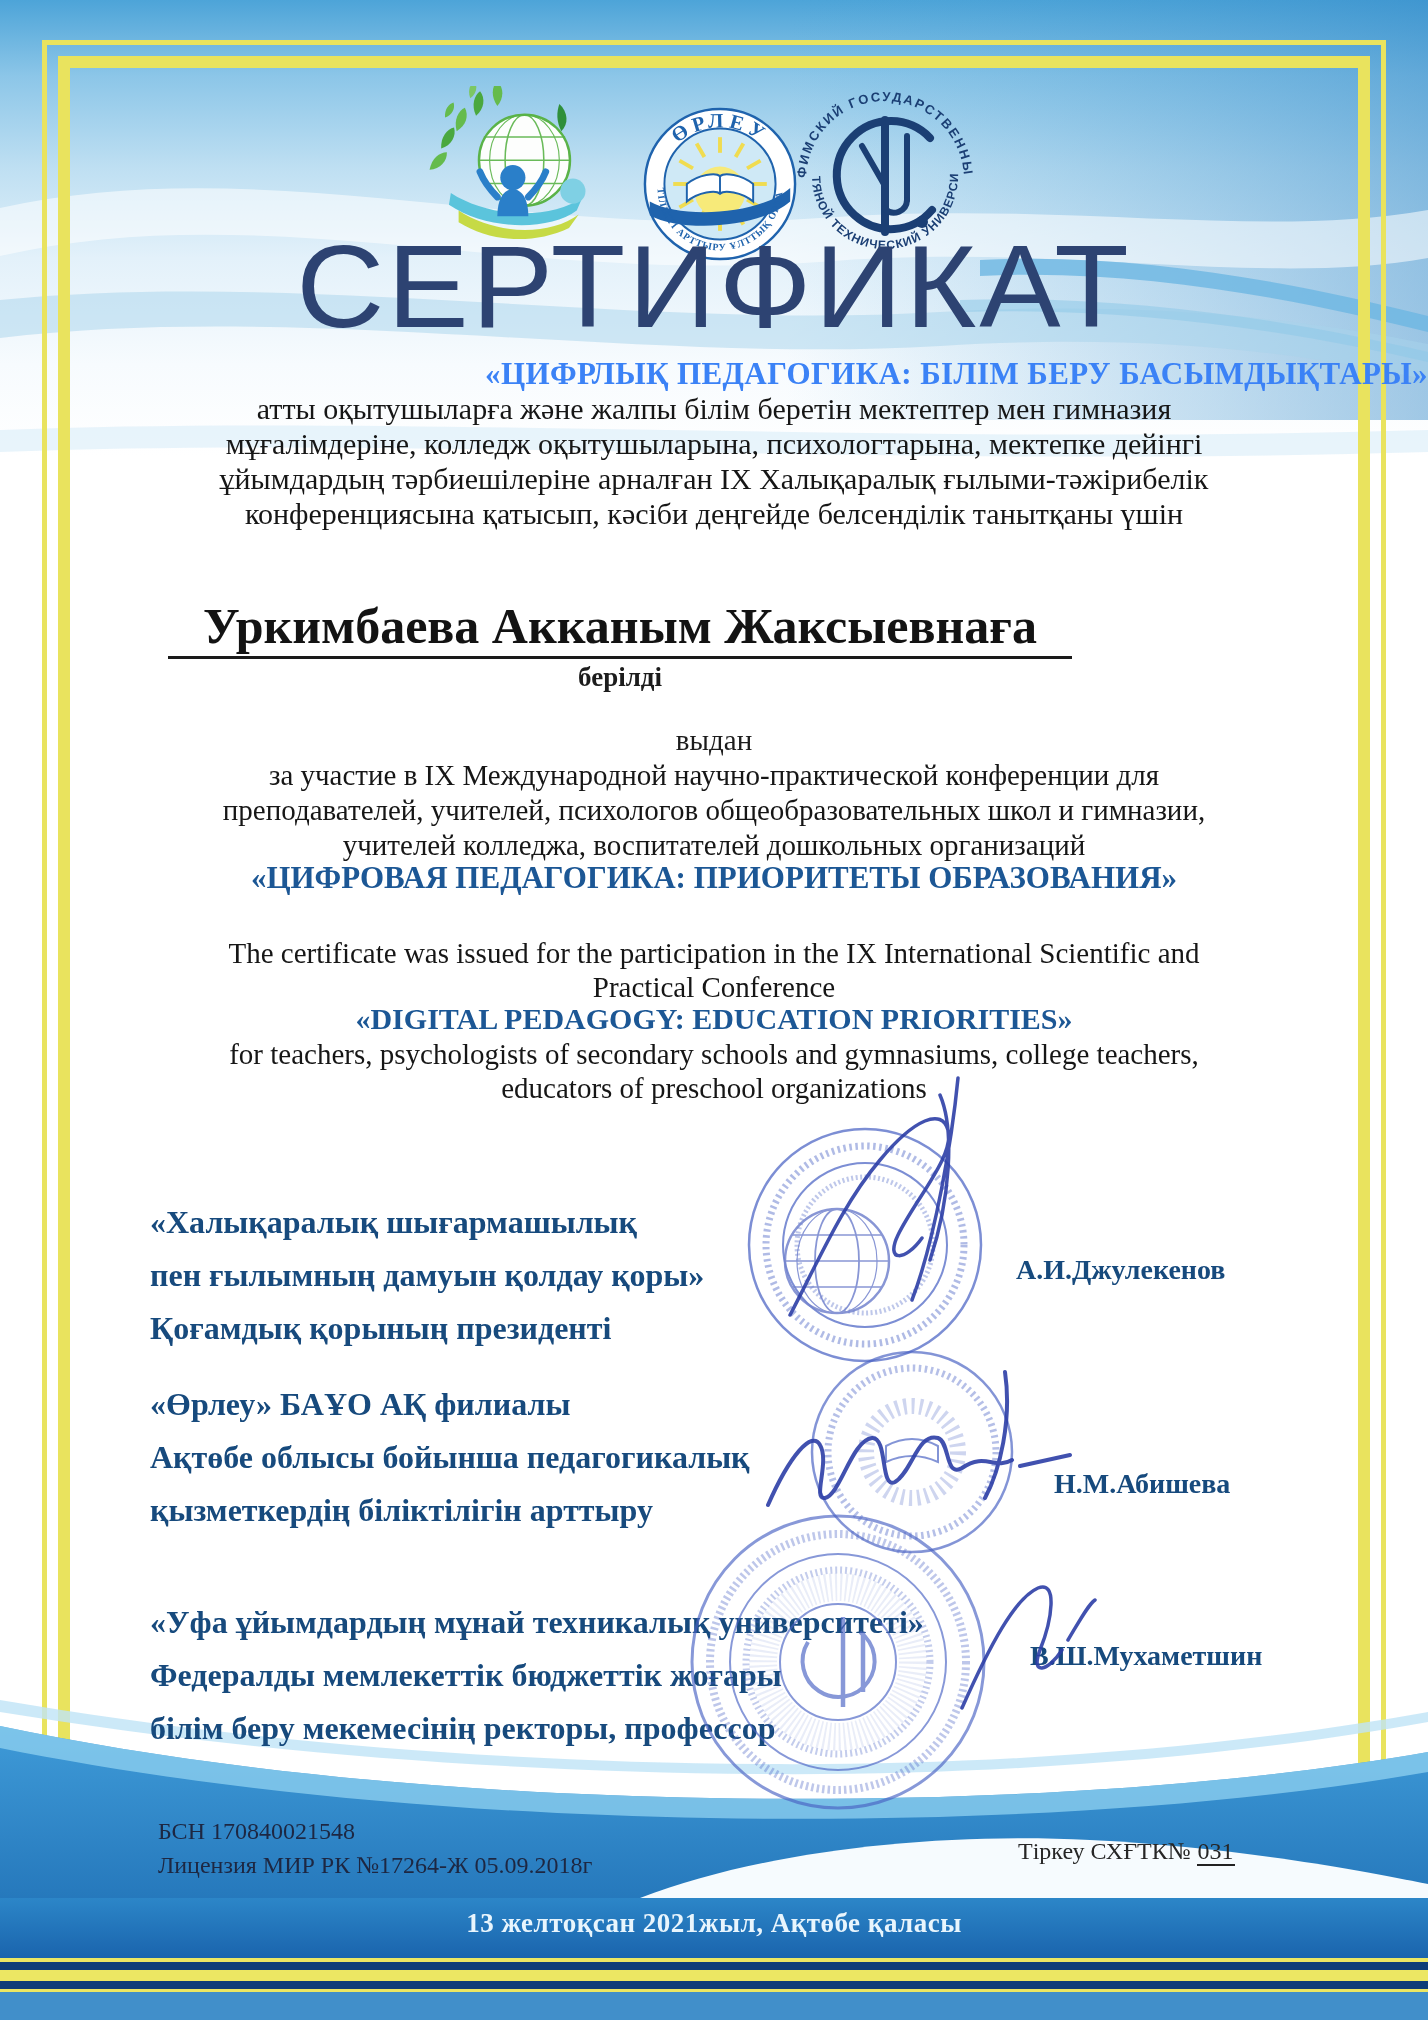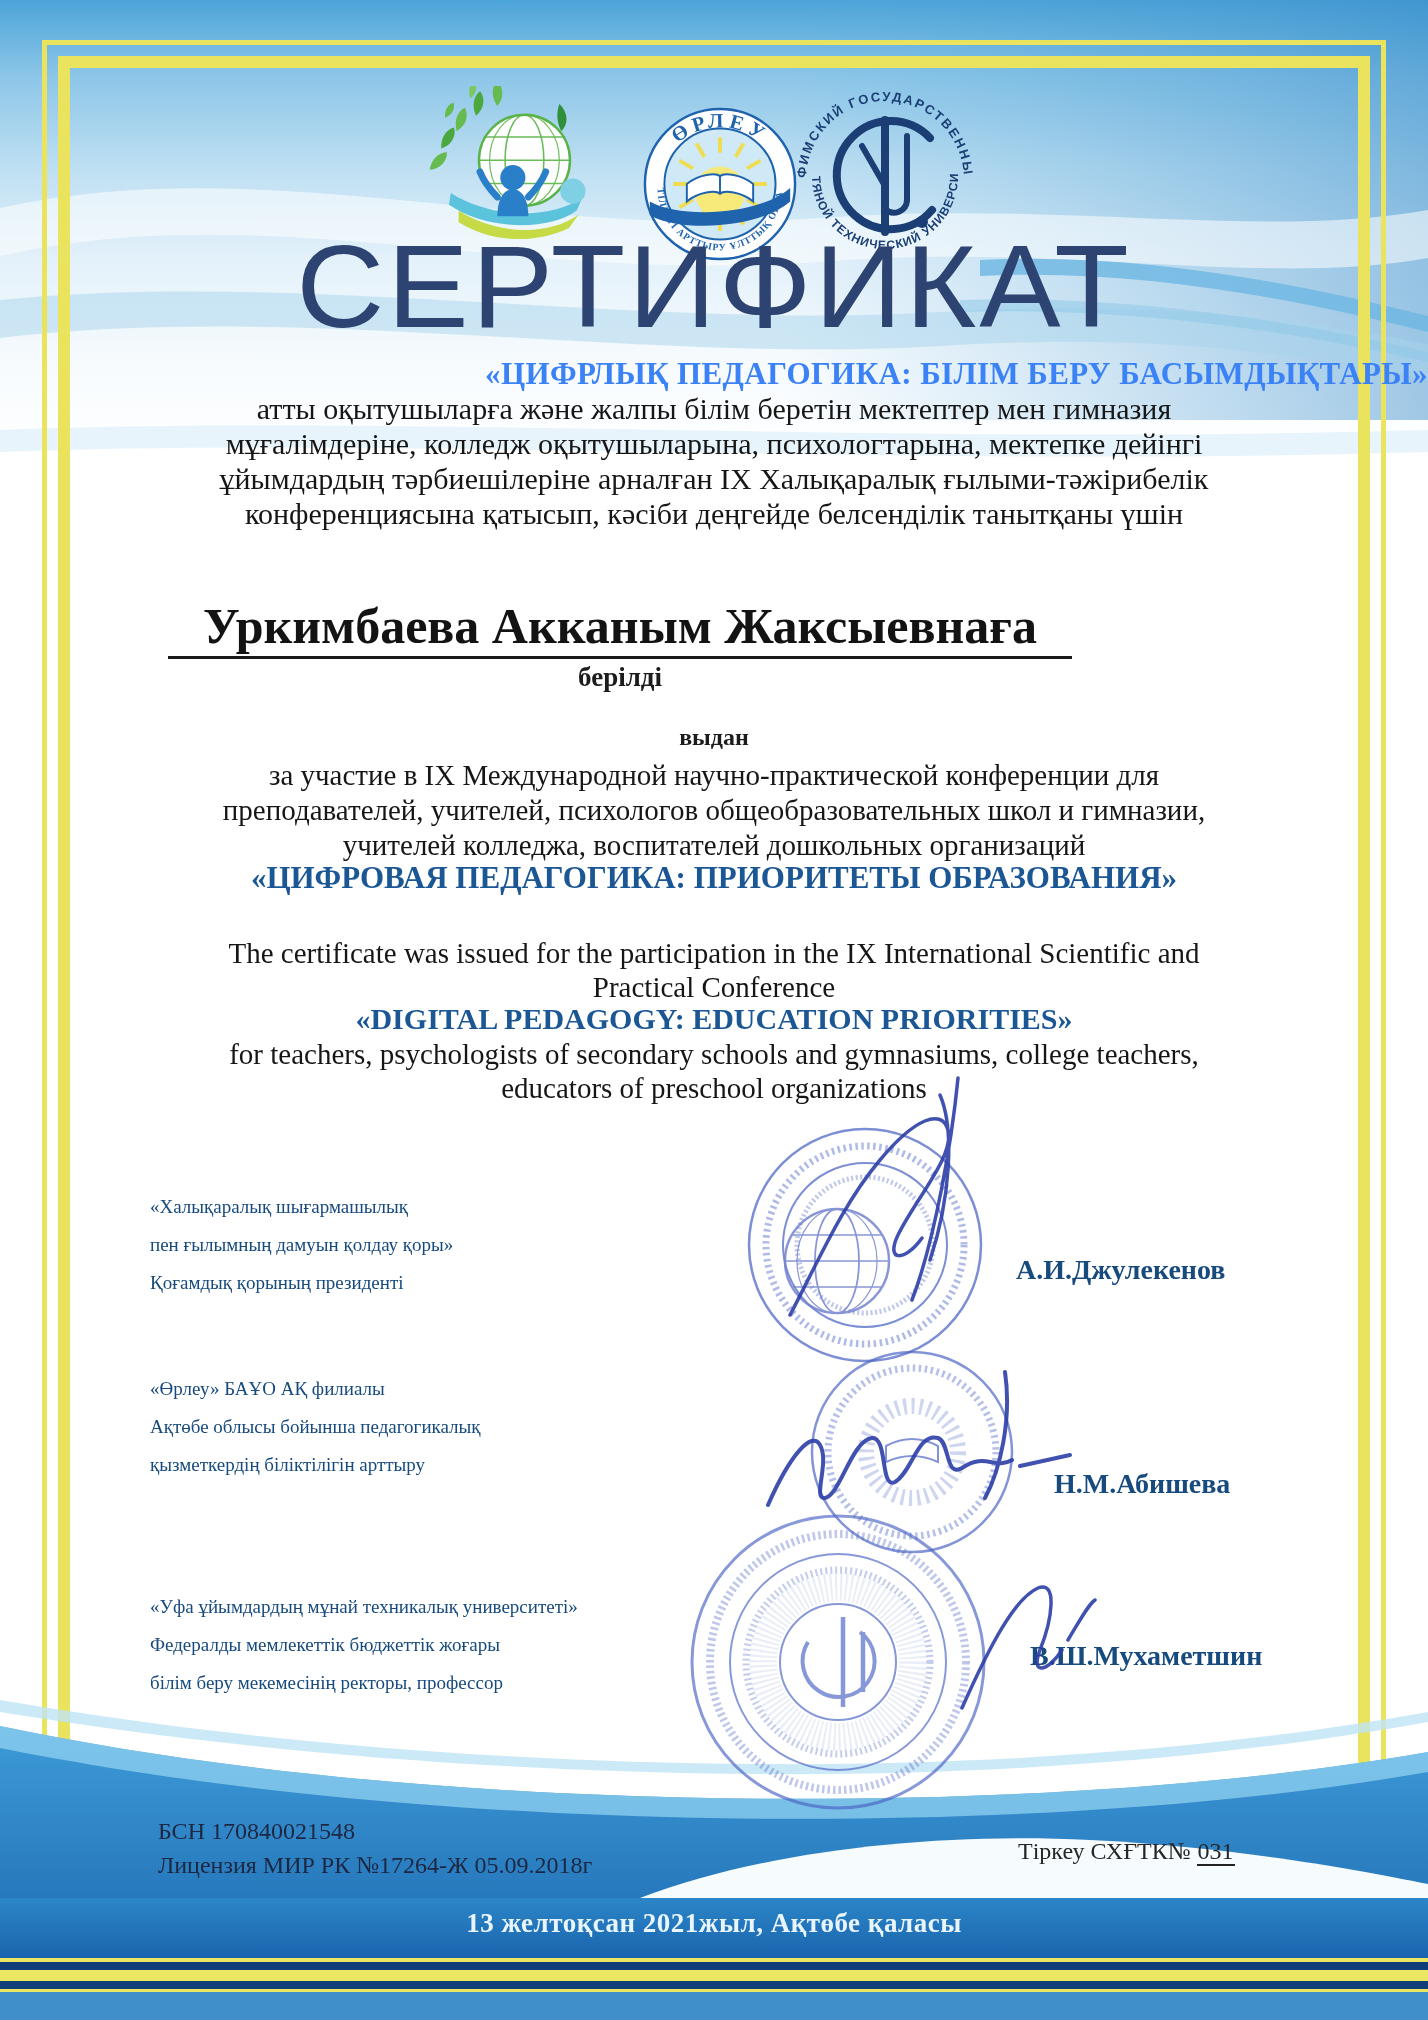--- a/index.html
+++ b/index.html
@@ -18,28 +18,28 @@
   .center{left:0;right:0;text-align:center;}
   .nowrap{white-space:nowrap;}
   .title{top:226px;font-family:"Liberation Sans",sans-serif;font-weight:400;font-size:122px;
          letter-spacing:3px;color:#2d4372;line-height:1;transform:scaleY(0.96);}
   .kk-headline{top:356px;font-size:31px;font-weight:bold;color:#3b82f6;letter-spacing:0.4px;text-align:right;}
   .bodyline{font-size:30px;color:#161616;line-height:35px;}
   .kk-body{top:391px;}
   .name-line{top:597px;left:168px;width:904px;text-align:center;font-size:50px;font-weight:bold;color:#131313;}
   .underline{top:656px;left:168px;width:904px;border-top:3px solid #1a1a1a;height:0;}
   .given{top:662px;left:168px;width:904px;text-align:center;font-size:27px;font-weight:bold;color:#1c1c1c;}
-  .issued{top:724px;font-size:24px;font-weight:bold;color:#1c1c1c;}
+  .issued{top:724px;font-size:29px;font-weight:normal;color:#1c1c1c;}
   .ru-body{top:758px;}
   .ru-headline{top:860px;font-size:31px;font-weight:bold;color:#1c5795;}
   .en-b1{top:936px;}
   .en-line{font-size:29px;color:#161616;line-height:34px;}
   .en-headline{top:1002px;font-size:30px;font-weight:bold;color:#1c5795;}
   .en-b2{top:1037px;}
-  .role{font-size:19px;font-weight:normal;color:#174a7d;line-height:38px;white-space:nowrap;}
+  .role{font-size:32px;font-weight:bold;color:#174a7d;line-height:38px;white-space:nowrap;margin-top:15px;}
   .r1{left:150px;top:1188px;}
   .r2{left:150px;top:1370px;}
   .r3{left:150px;top:1588px;}
   .sname{font-size:28px;font-weight:bold;color:#174a7d;white-space:nowrap;}
   .n1{left:1016px;top:1254px;}
   .n2{left:1054px;top:1468px;}
   .n3{left:1030px;top:1640px;}
   .foot{font-size:24px;color:#1d2742;white-space:nowrap;}
   .bsn{left:158px;top:1818px;}
   .lic{left:158px;top:1852px;}

